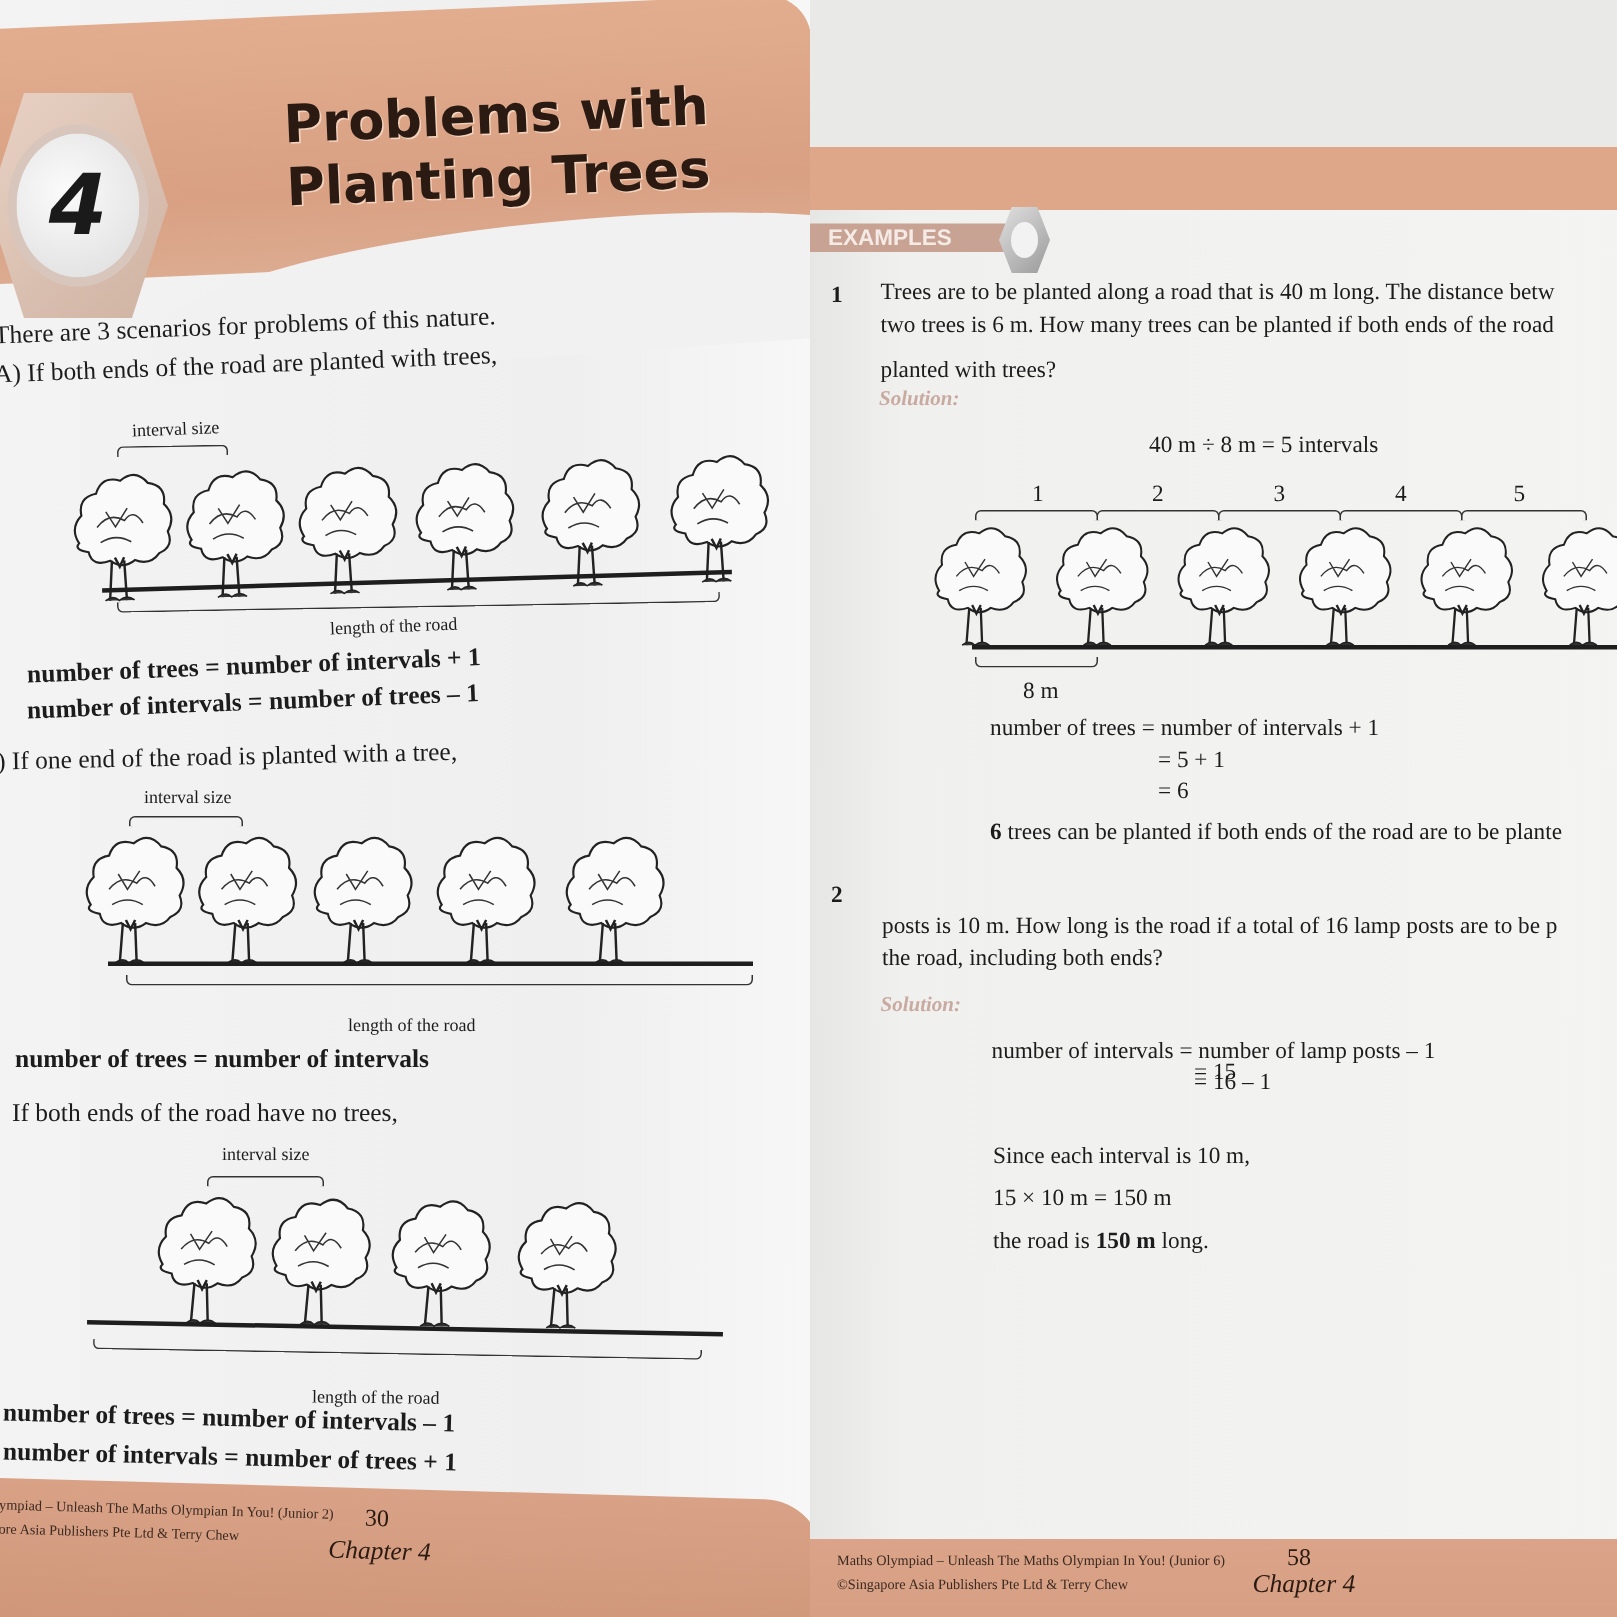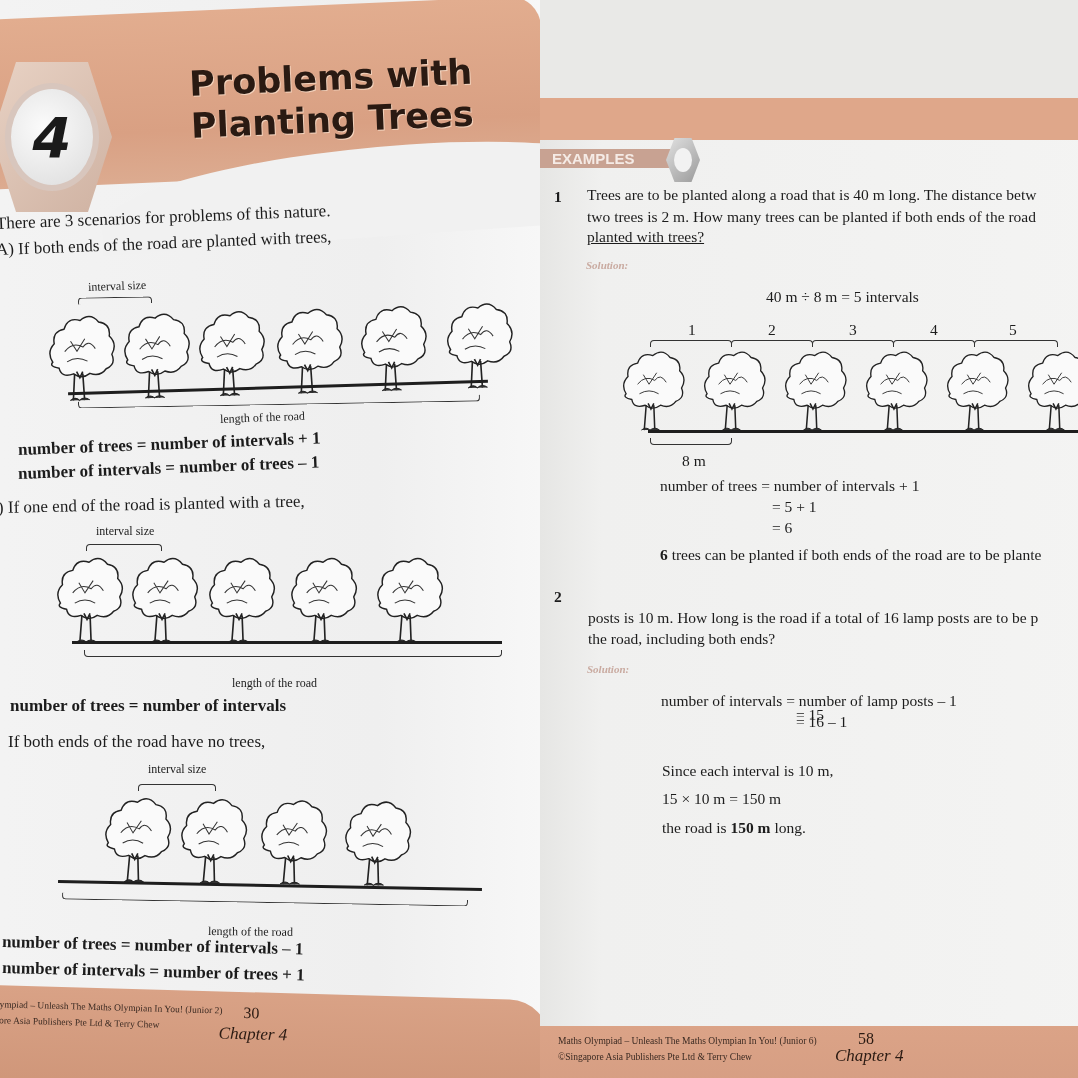--- a/index.html
+++ b/index.html
@@ -93,21 +93,21 @@
     position: absolute; left: 126px; top: 40px; width: 34px; height: 44px;
     background: linear-gradient(135deg, #e1e1e1, #9a9a9a);
     clip-path: polygon(25% 0, 75% 0, 100% 50%, 75% 100%, 25% 100%, 0 50%);
   }
   .examples-nut::after {
     content: ""; position: absolute; left: 8px; top: 10px; width: 18px; height: 24px;
     border-radius: 50%; background: #f2f2f2;
   }
   .rt { position: absolute; white-space: nowrap; font-size: 15.5px; }
   .qnum { font-weight: bold; }
-  .solution { font-style: italic; font-weight: bold; color: #c9aaa0; font-size: 11px; }
+  .solution { font-style: italic; font-weight: bold; color: #c9aaa0; font-size: 14px; }
   .right-footer {
     position: absolute; left: 0; top: 928px; width: 538px; height: 72px;
     background: linear-gradient(180deg, #dba387, #d59d82);
   }
 </style>
 </head>
 <body>
 
 <svg width="0" height="0" style="position:absolute">
   <defs>
@@ -218,22 +218,22 @@
   </div>
 </div>
 
 <div class="page right-page">
   <div class="right-topband"></div>
   <div class="examples-bar">EXAMPLES</div>
   <div class="examples-nut"></div>
 
   <div class="rt qnum" style="left:14px; top:90px;">1</div>
   <div class="rt" style="left:47px; top:88px;">Trees are to be planted along a road that is 40 m long. The distance betw</div>
-  <div class="rt" style="left:47px; top:110px;">two trees is 2 m. How many trees can be planted if both ends of the road</div>
-  <div class="rt" style="left:47px; top:130px;text-decoration:underline;">planted with trees?</div>
+  <div class="rt" style="left:47px; top:110px;">two trees is 6 m. How many trees can be planted if both ends of the road</div>
+  <div class="rt" style="left:47px; top:140px;">planted with trees?</div>
   <div class="rt solution" style="left:46px; top:161px;">Solution:</div>
   <div class="rt" style="left:226px; top:190px;">40 m ÷ 8 m = 5 intervals</div>
 
   <div class="rt small" style="left:148px; top:223px;">1</div>
   <div class="rt small" style="left:228px; top:223px;">2</div>
   <div class="rt small" style="left:309px; top:223px;">3</div>
   <div class="rt small" style="left:390px; top:223px;">4</div>
   <div class="rt small" style="left:469px; top:223px;">5</div>
   <div class="brace" style="left:110px; top:242px; width:80px;"></div>
   <div class="brace" style="left:191px; top:242px; width:80px;"></div>

